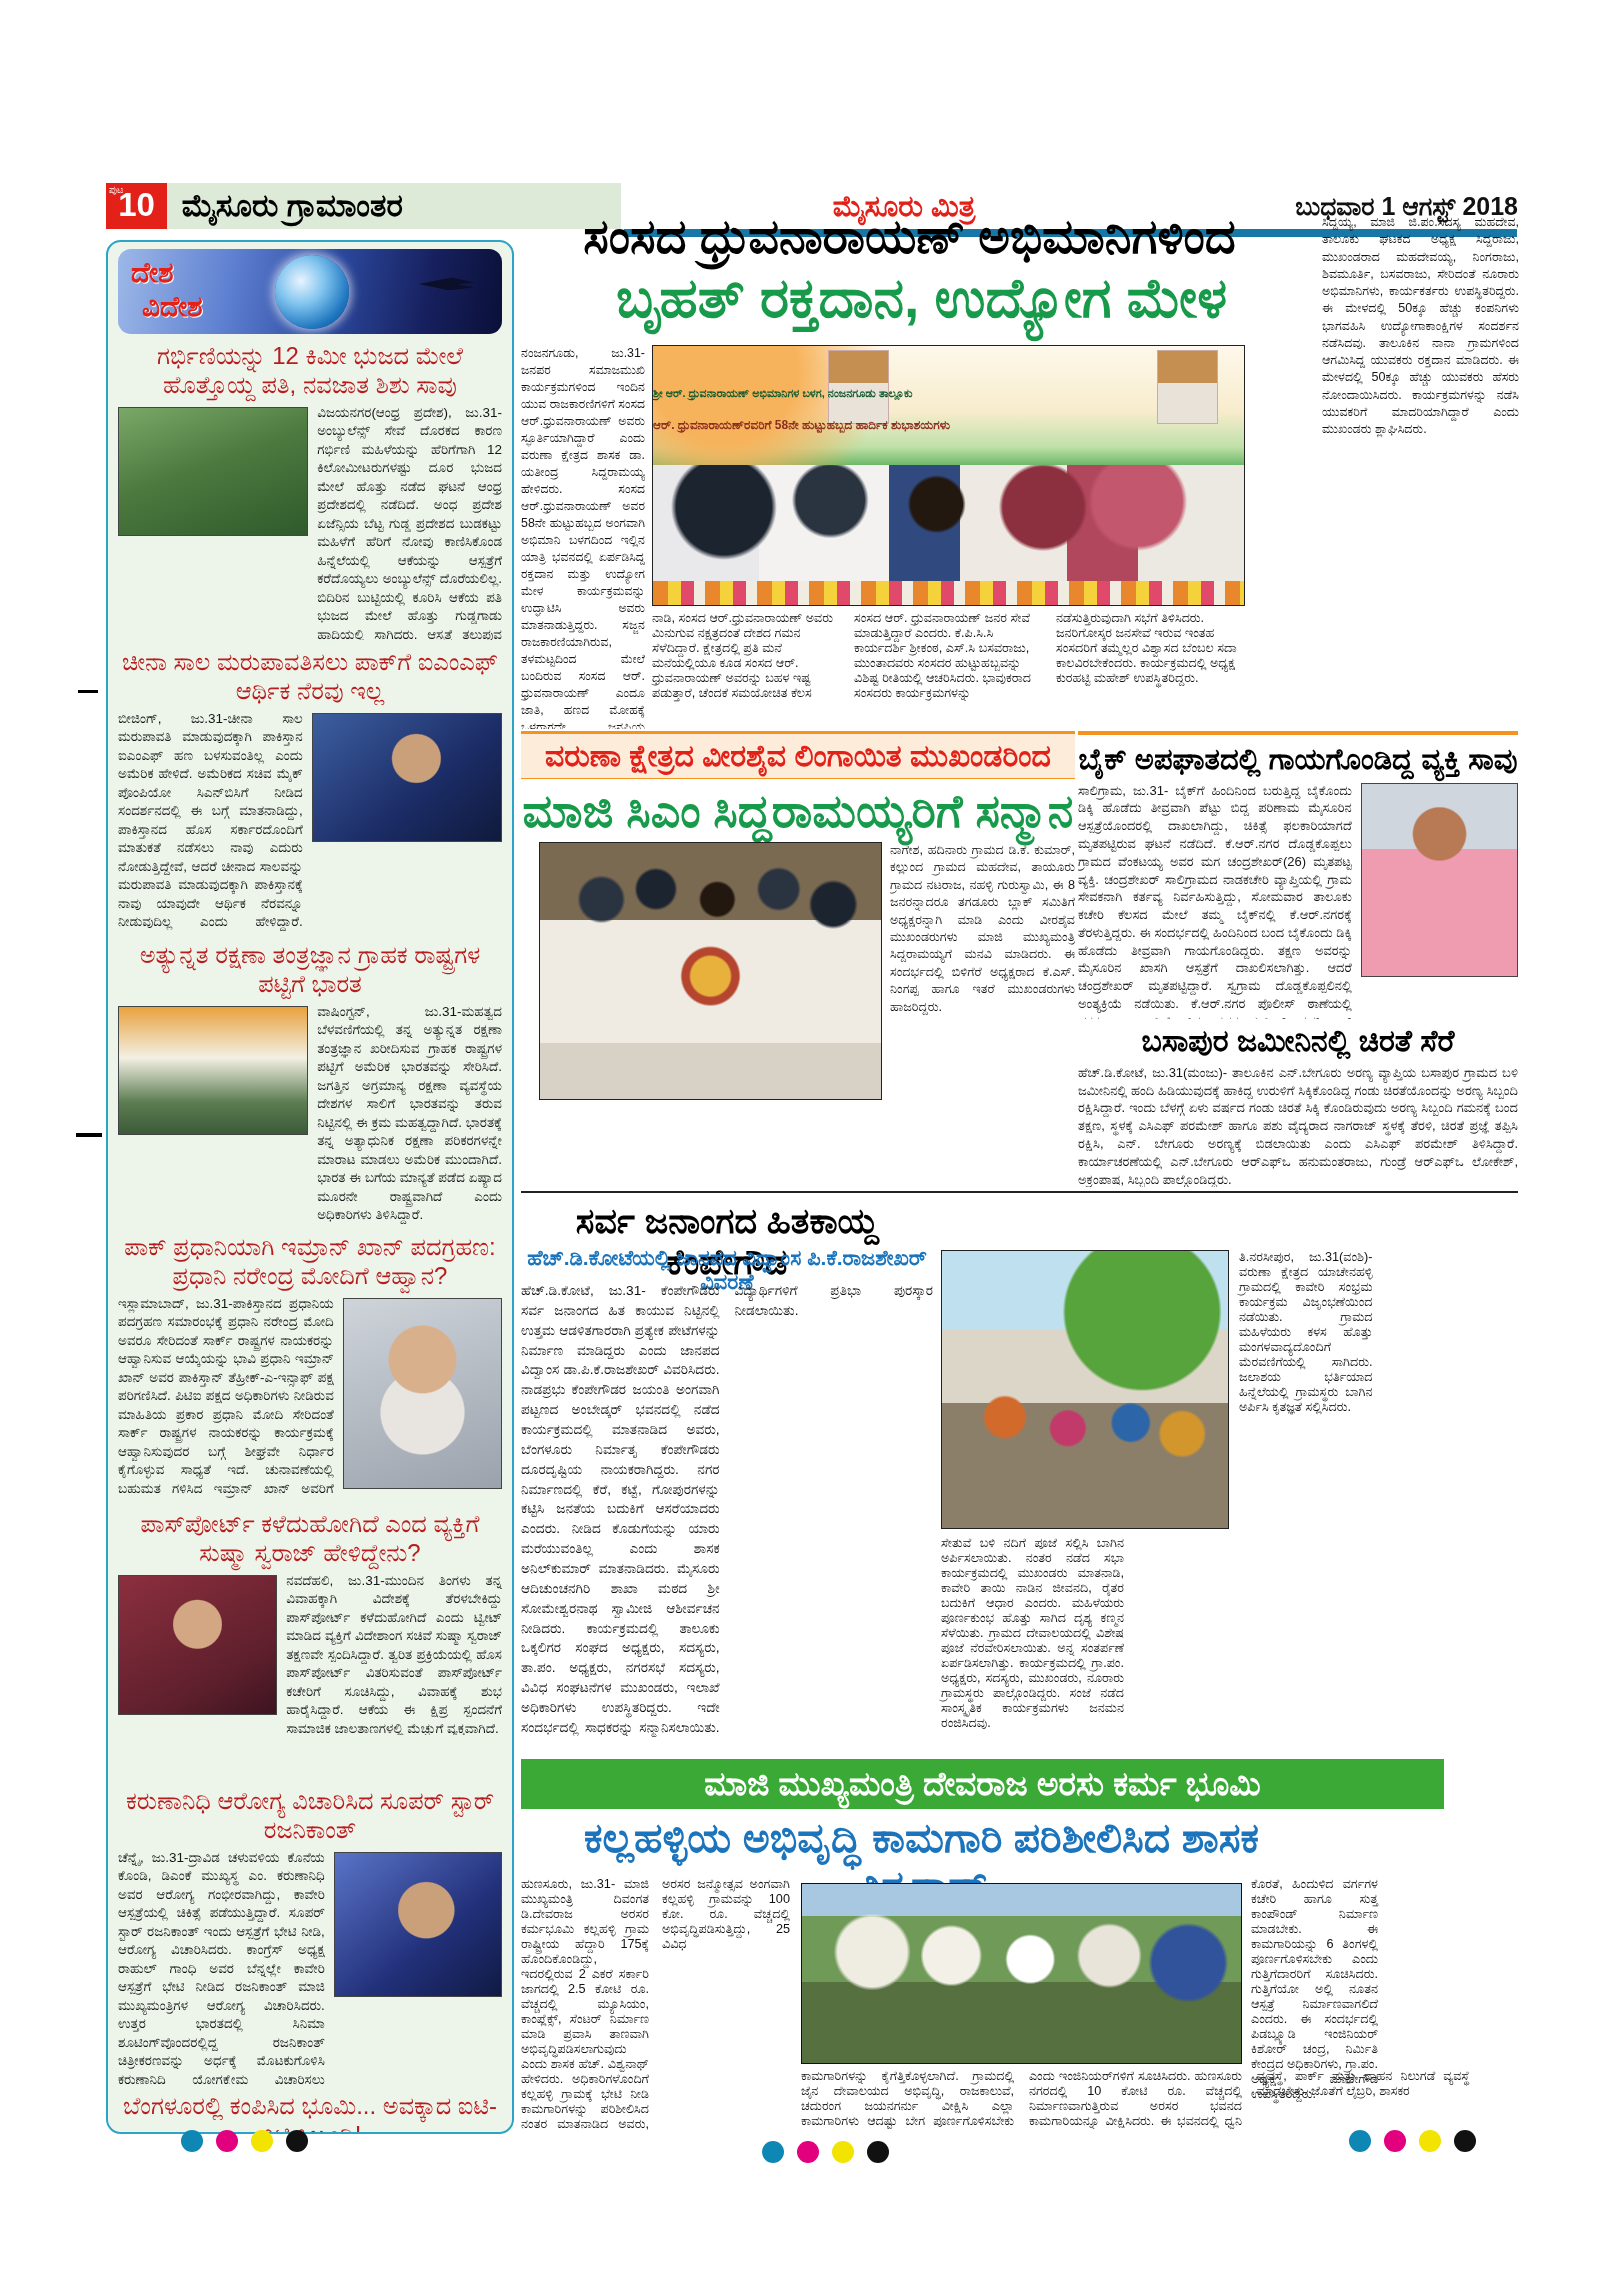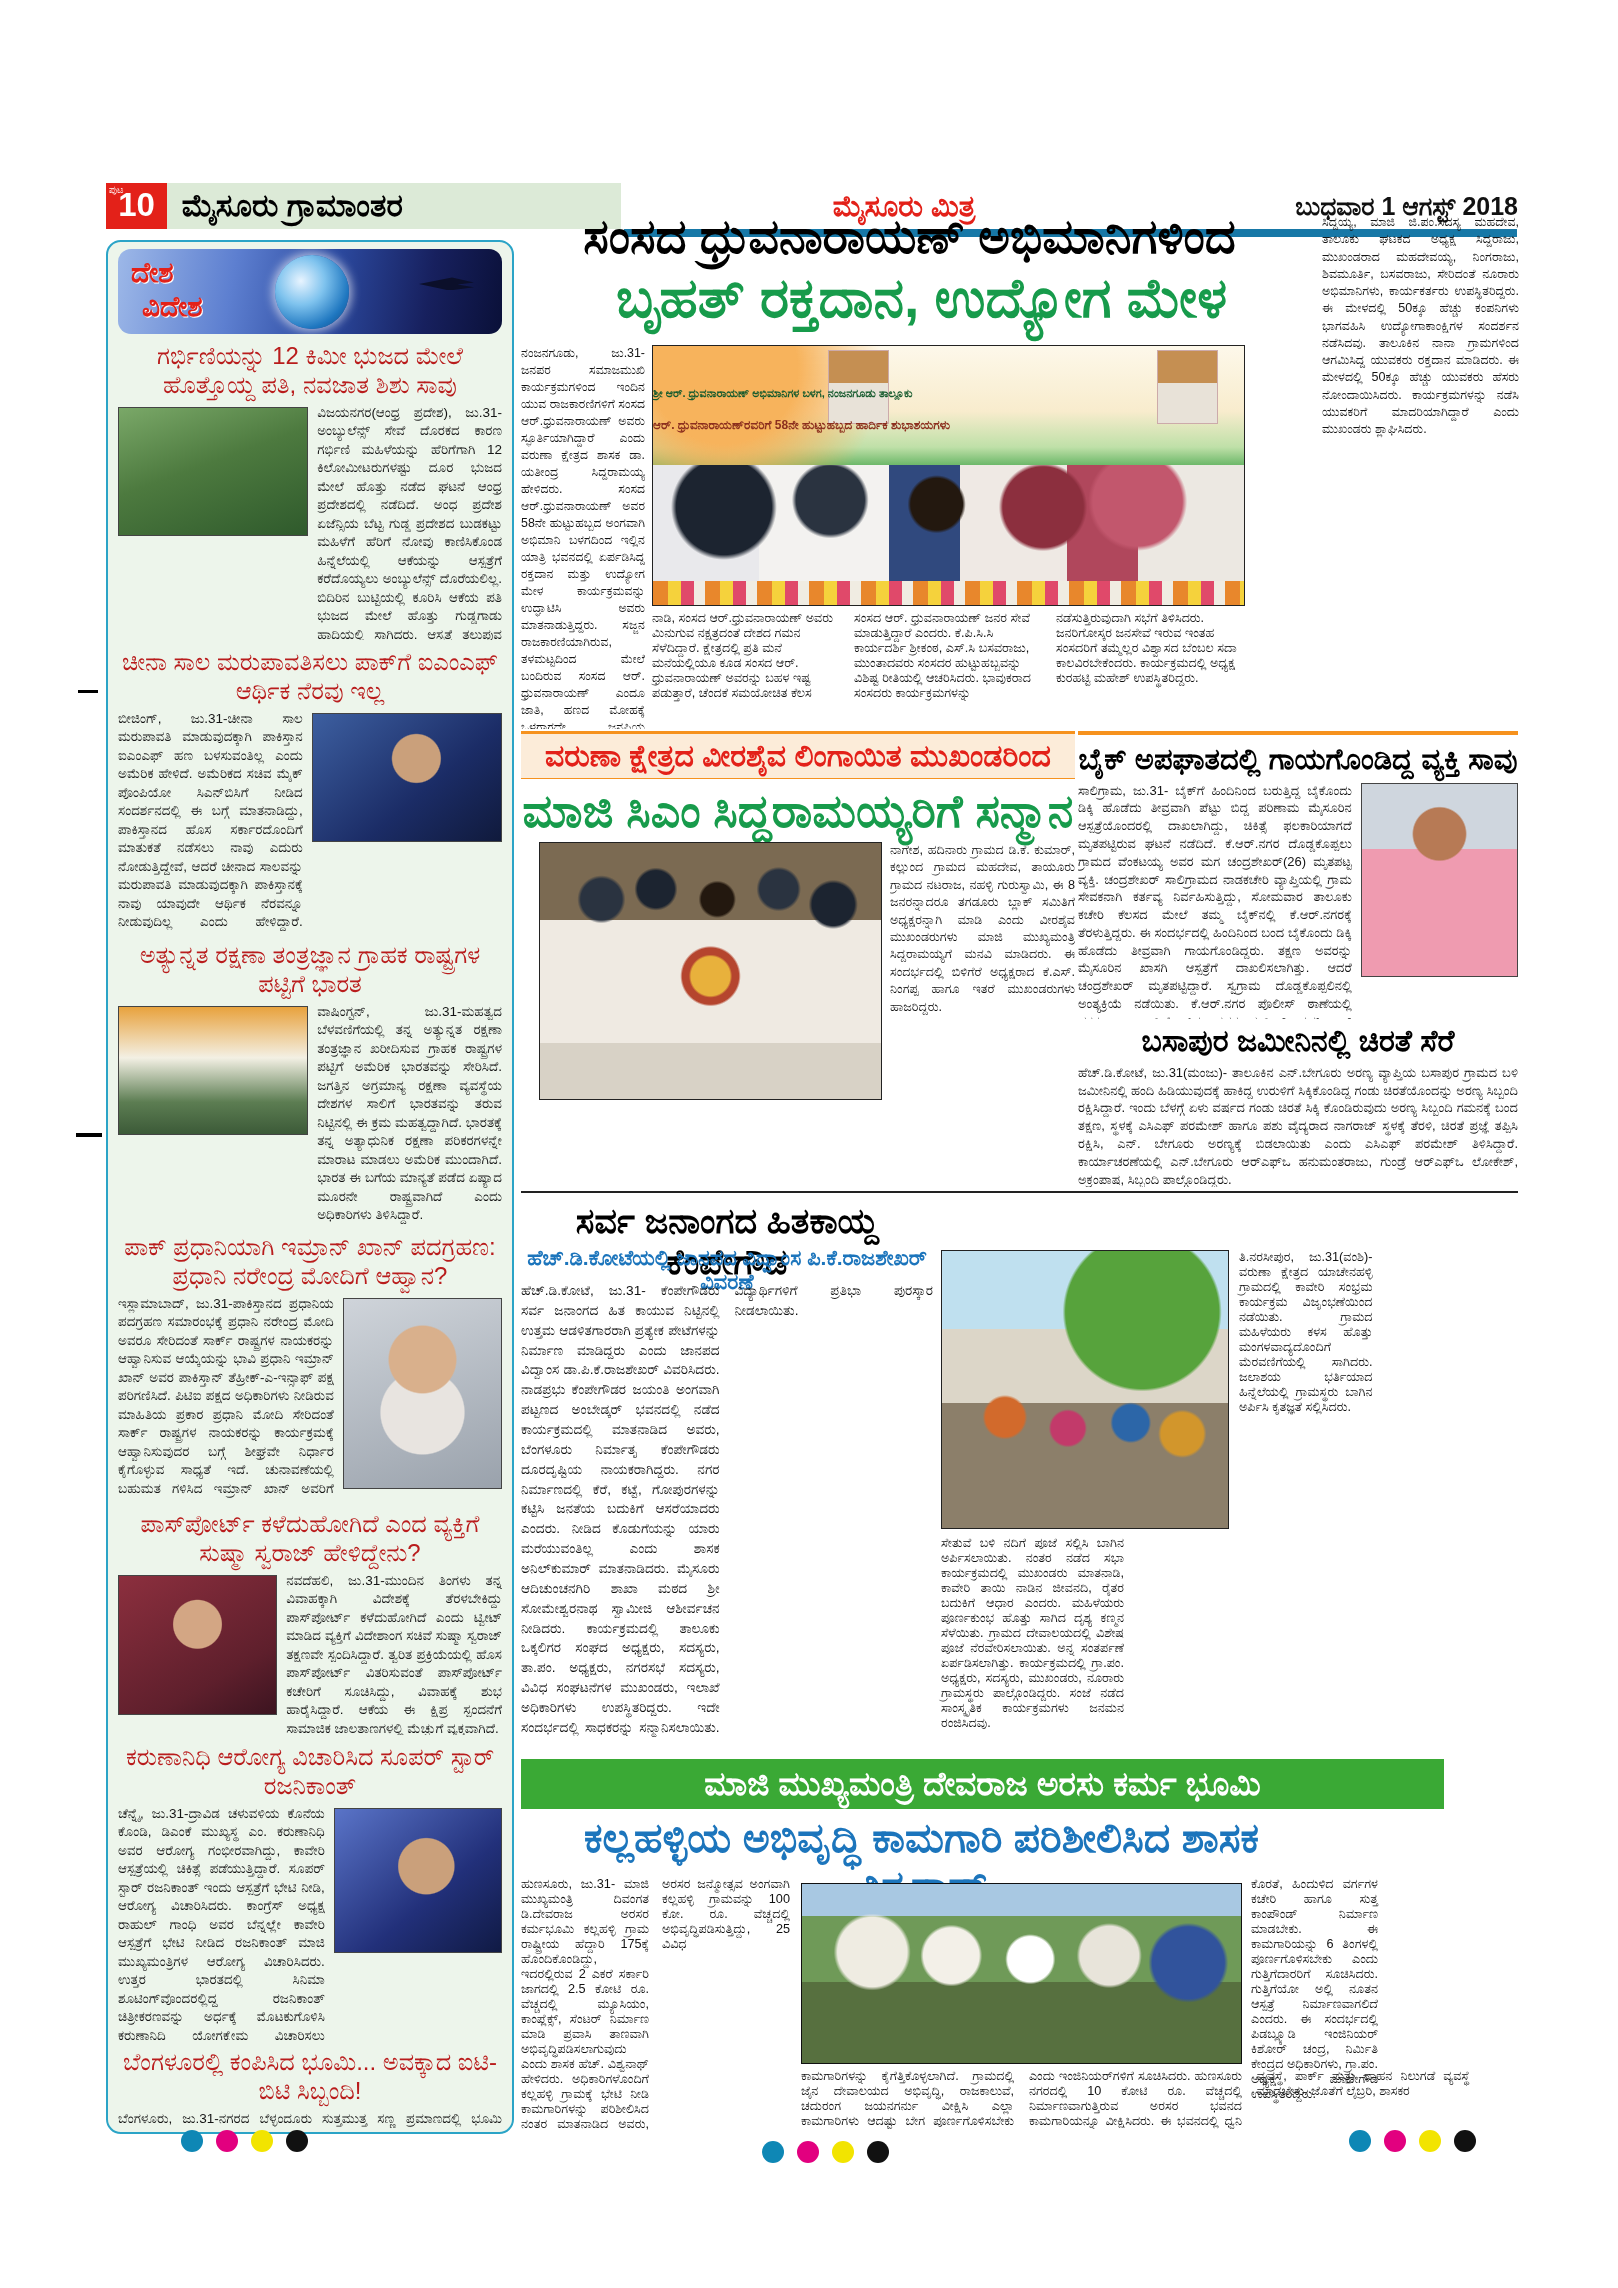--- a/index.html
+++ b/index.html
@@ -145,21 +145,21 @@
       <div class="ph-r ph-modi" style="float:right;margin:2.8px 0 2.8px 9.2px;border:0.9px solid #444;"></div>
       <div class="bodytxt jt">ಇಸ್ಲಾಮಾಬಾದ್, ಜು.31-ಪಾಕಿಸ್ತಾನದ ಪ್ರಧಾನಿಯ ಪದಗ್ರಹಣ ಸಮಾರಂಭಕ್ಕೆ ಪ್ರಧಾನಿ ನರೇಂದ್ರ ಮೋದಿ ಅವರೂ ಸೇರಿದಂತೆ ಸಾರ್ಕ್ ರಾಷ್ಟ್ರಗಳ ನಾಯಕರನ್ನು ಆಹ್ವಾನಿಸುವ ಆಯ್ಕೆಯನ್ನು ಭಾವಿ ಪ್ರಧಾನಿ ಇಮ್ರಾನ್ ಖಾನ್ ಅವರ ಪಾಕಿಸ್ತಾನ್ ತೆಹ್ರೀಕ್-ಎ-ಇನ್ಸಾಫ್ ಪಕ್ಷ ಪರಿಗಣಿಸಿದೆ. ಪಿಟಿಐ ಪಕ್ಷದ ಅಧಿಕಾರಿಗಳು ನೀಡಿರುವ ಮಾಹಿತಿಯ ಪ್ರಕಾರ ಪ್ರಧಾನಿ ಮೋದಿ ಸೇರಿದಂತೆ ಸಾರ್ಕ್ ರಾಷ್ಟ್ರಗಳ ನಾಯಕರನ್ನು ಕಾರ್ಯಕ್ರಮಕ್ಕೆ ಆಹ್ವಾನಿಸುವುದರ ಬಗ್ಗೆ ಶೀಘ್ರವೇ ನಿರ್ಧಾರ ಕೈಗೊಳ್ಳುವ ಸಾಧ್ಯತೆ ಇದೆ. ಚುನಾವಣೆಯಲ್ಲಿ ಬಹುಮತ ಗಳಿಸಿದ ಇಮ್ರಾನ್ ಖಾನ್ ಅವರಿಗೆ ಪ್ರಧಾನಿ ನರೇಂದ್ರ ಮೋದಿ ಕರೆ ಮಾಡಿ ಮಾತನಾಡಿರುವುದು ಭಾರತ-ಪಾಕ್ ನಡುವೆ ಹೊಸ ಅಧ್ಯಾಯ ಪ್ರಾರಂಭವಾಗುವ ನಿಟ್ಟಿನಲ್ಲಿ ಸ್ವಾಗತಾರ್ಹ ಬೆಳವಣಿಗೆ ಎಂದು ಪಿಟಿಐ ನಾಯಕ ಫಾಹದ್ ಚೌಧರಿ ಹೇಳಿದ್ದಾರೆ.</div>
     </div>
 
     <div class="wstory" style="height:233px;">
       <h3>ಪಾಸ್‌ಪೋರ್ಟ್ ಕಳೆದುಹೋಗಿದೆ ಎಂದ ವ್ಯಕ್ತಿಗೆ ಸುಷ್ಮಾ ಸ್ವರಾಜ್ ಹೇಳಿದ್ದೇನು?</h3>
       <div class="ph-l ph-sushma" style="float:left;margin:2.8px 9.2px 2.8px 0;border:0.9px solid #444;"></div>
       <div class="bodytxt jt">ನವದೆಹಲಿ, ಜು.31-ಮುಂದಿನ ತಿಂಗಳು ತನ್ನ ವಿವಾಹಕ್ಕಾಗಿ ವಿದೇಶಕ್ಕೆ ತೆರಳಬೇಕಿದ್ದು ಪಾಸ್‌ಪೋರ್ಟ್ ಕಳೆದುಹೋಗಿದೆ ಎಂದು ಟ್ವೀಟ್ ಮಾಡಿದ ವ್ಯಕ್ತಿಗೆ ವಿದೇಶಾಂಗ ಸಚಿವೆ ಸುಷ್ಮಾ ಸ್ವರಾಜ್ ತಕ್ಷಣವೇ ಸ್ಪಂದಿಸಿದ್ದಾರೆ. ತ್ವರಿತ ಪ್ರಕ್ರಿಯೆಯಲ್ಲಿ ಹೊಸ ಪಾಸ್‌ಪೋರ್ಟ್ ವಿತರಿಸುವಂತೆ ಪಾಸ್‌ಪೋರ್ಟ್ ಕಚೇರಿಗೆ ಸೂಚಿಸಿದ್ದು, ವಿವಾಹಕ್ಕೆ ಶುಭ ಹಾರೈಸಿದ್ದಾರೆ. ಆಕೆಯ ಈ ಕ್ಷಿಪ್ರ ಸ್ಪಂದನೆಗೆ ಸಾಮಾಜಿಕ ಜಾಲತಾಣಗಳಲ್ಲಿ ಮೆಚ್ಚುಗೆ ವ್ಯಕ್ತವಾಗಿದೆ.</div>
     </div>
 
-    <div class="wstory" style="height:305px;">
+    <div class="wstory" style="height:305px;margin-top:44px;">
       <h3>ಕರುಣಾನಿಧಿ ಆರೋಗ್ಯ ವಿಚಾರಿಸಿದ ಸೂಪರ್ ಸ್ಟಾರ್ ರಜನಿಕಾಂತ್</h3>
       <div class="ph-r ph-rajini" style="float:right;margin:2.8px 0 2.8px 9.2px;border:0.9px solid #444;"></div>
       <div class="bodytxt jt">ಚೆನ್ನೈ, ಜು.31-ದ್ರಾವಿಡ ಚಳುವಳಿಯ ಕೊನೆಯ ಕೊಂಡಿ, ಡಿಎಂಕೆ ಮುಖ್ಯಸ್ಥ ಎಂ. ಕರುಣಾನಿಧಿ ಅವರ ಆರೋಗ್ಯ ಗಂಭೀರವಾಗಿದ್ದು, ಕಾವೇರಿ ಆಸ್ಪತ್ರೆಯಲ್ಲಿ ಚಿಕಿತ್ಸೆ ಪಡೆಯುತ್ತಿದ್ದಾರೆ. ಸೂಪರ್ ಸ್ಟಾರ್ ರಜನಿಕಾಂತ್ ಇಂದು ಆಸ್ಪತ್ರೆಗೆ ಭೇಟಿ ನೀಡಿ, ಆರೋಗ್ಯ ವಿಚಾರಿಸಿದರು. ಕಾಂಗ್ರೆಸ್ ಅಧ್ಯಕ್ಷ ರಾಹುಲ್ ಗಾಂಧಿ ಅವರ ಬೆನ್ನಲ್ಲೇ ಕಾವೇರಿ ಆಸ್ಪತ್ರೆಗೆ ಭೇಟಿ ನೀಡಿದ ರಜನಿಕಾಂತ್ ಮಾಜಿ ಮುಖ್ಯಮಂತ್ರಿಗಳ ಆರೋಗ್ಯ ವಿಚಾರಿಸಿದರು. ಉತ್ತರ ಭಾರತದಲ್ಲಿ ಸಿನಿಮಾ ಶೂಟಿಂಗ್‌ವೊಂದರಲ್ಲಿದ್ದ ರಜನಿಕಾಂತ್ ಚಿತ್ರೀಕರಣವನ್ನು ಅರ್ಧಕ್ಕೆ ಮೊಟಕುಗೊಳಿಸಿ ಕರುಣಾನಿಧಿ ಯೋಗಕ್ಷೇಮ ವಿಚಾರಿಸಲು ಆಗಮಿಸಿದರು ಎನ್ನಲಾಗಿದೆ. ಭೇಟಿ ಬಳಿಕ ಮಾತನಾಡಿದ ರಜನಿಕಾಂತ್, ಹಿರಿಯ ರಾಜಕಾರಣಿಗಳ ಆರೋಗ್ಯ ವಿಚಾರಿಸಲು ಬಂದಿದ್ದೆ ಎಂದರು. ಇದೇ ವೇಳೆ ಹಿರಿಯ ಮುತ್ಸದ್ಧಿ ಕರುಣಾನಿಧಿ ಅವರು ಬೇಗ ಗುಣಮುಖರಾಗಲೀ ಎಂದು ದೇವರಲ್ಲಿ ಕೇಳಿಕೊಳ್ಳುತ್ತೇನೆ. ಈಗಾಗಲೇ ಅವರ ಕುಟುಂಬದ ಸ್ಟಾಲಿನ್, ಕನಿಮೊಳಿ ಅವರ ಜೊತೆಯೂ ಮಾತನಾಡಿದ್ದೇನೆ. ಅವರು ಬೇಗನೆ ಗುಣಮುಖರಾಗಲಿದ್ದಾರೆ ಹೆದರುವ ಅವಶ್ಯಕತೆಯಿಲ್ಲ ಎಂದು ರಜನಿಕಾಂತ್ ವಿಶ್ವಾಸ ವ್ಯಕ್ತಪಡಿಸಿದರು.</div>
     </div>
 
     <div class="wstory" style="height:159px;">
       <h3>ಬೆಂಗಳೂರಲ್ಲಿ ಕಂಪಿಸಿದ ಭೂಮಿ... ಅವಕ್ಕಾದ ಐಟಿ-ಬಿಟಿ ಸಿಬ್ಬಂದಿ!</h3>
       <div class="bodytxt jt">ಬೆಂಗಳೂರು, ಜು.31-ನಗರದ ಬೆಳ್ಳಂದೂರು ಸುತ್ತಮುತ್ತ ಸಣ್ಣ ಪ್ರಮಾಣದಲ್ಲಿ ಭೂಮಿ ಕಂಪಿಸಿದ ಅನುಭವವಾಗಿದೆ. ಇದರಿಂದ ಆಯಾ ಸೆಕ್ಟರ್‌ಗಳ ಕಾಲು ಭಾಗದ ಐಟಿ-ಬಿಟಿ ಸಿಬ್ಬಂದಿ ಅವಾಕ್ಕಾಗಿ ಕಚೇರಿಗಳಿಂದ ಹೊರಬಂದು ನಿಂತಿದ್ದರು ಎನ್ನಲಾಗಿದೆ. ಈ ಸಣ್ಣ ಪ್ರಮಾಣದ ಕಂಪನ ಇಂದು ಮಧ್ಯಾಹ್ನ 3.10 ರಿಂದ 3.16 ರವರೆಗೆ ಉಂಟಾಗಿದೆ ಎಂದು ತಿಳಿದು ಬಂದಿದೆ.</div>
     </div>
   </div>

